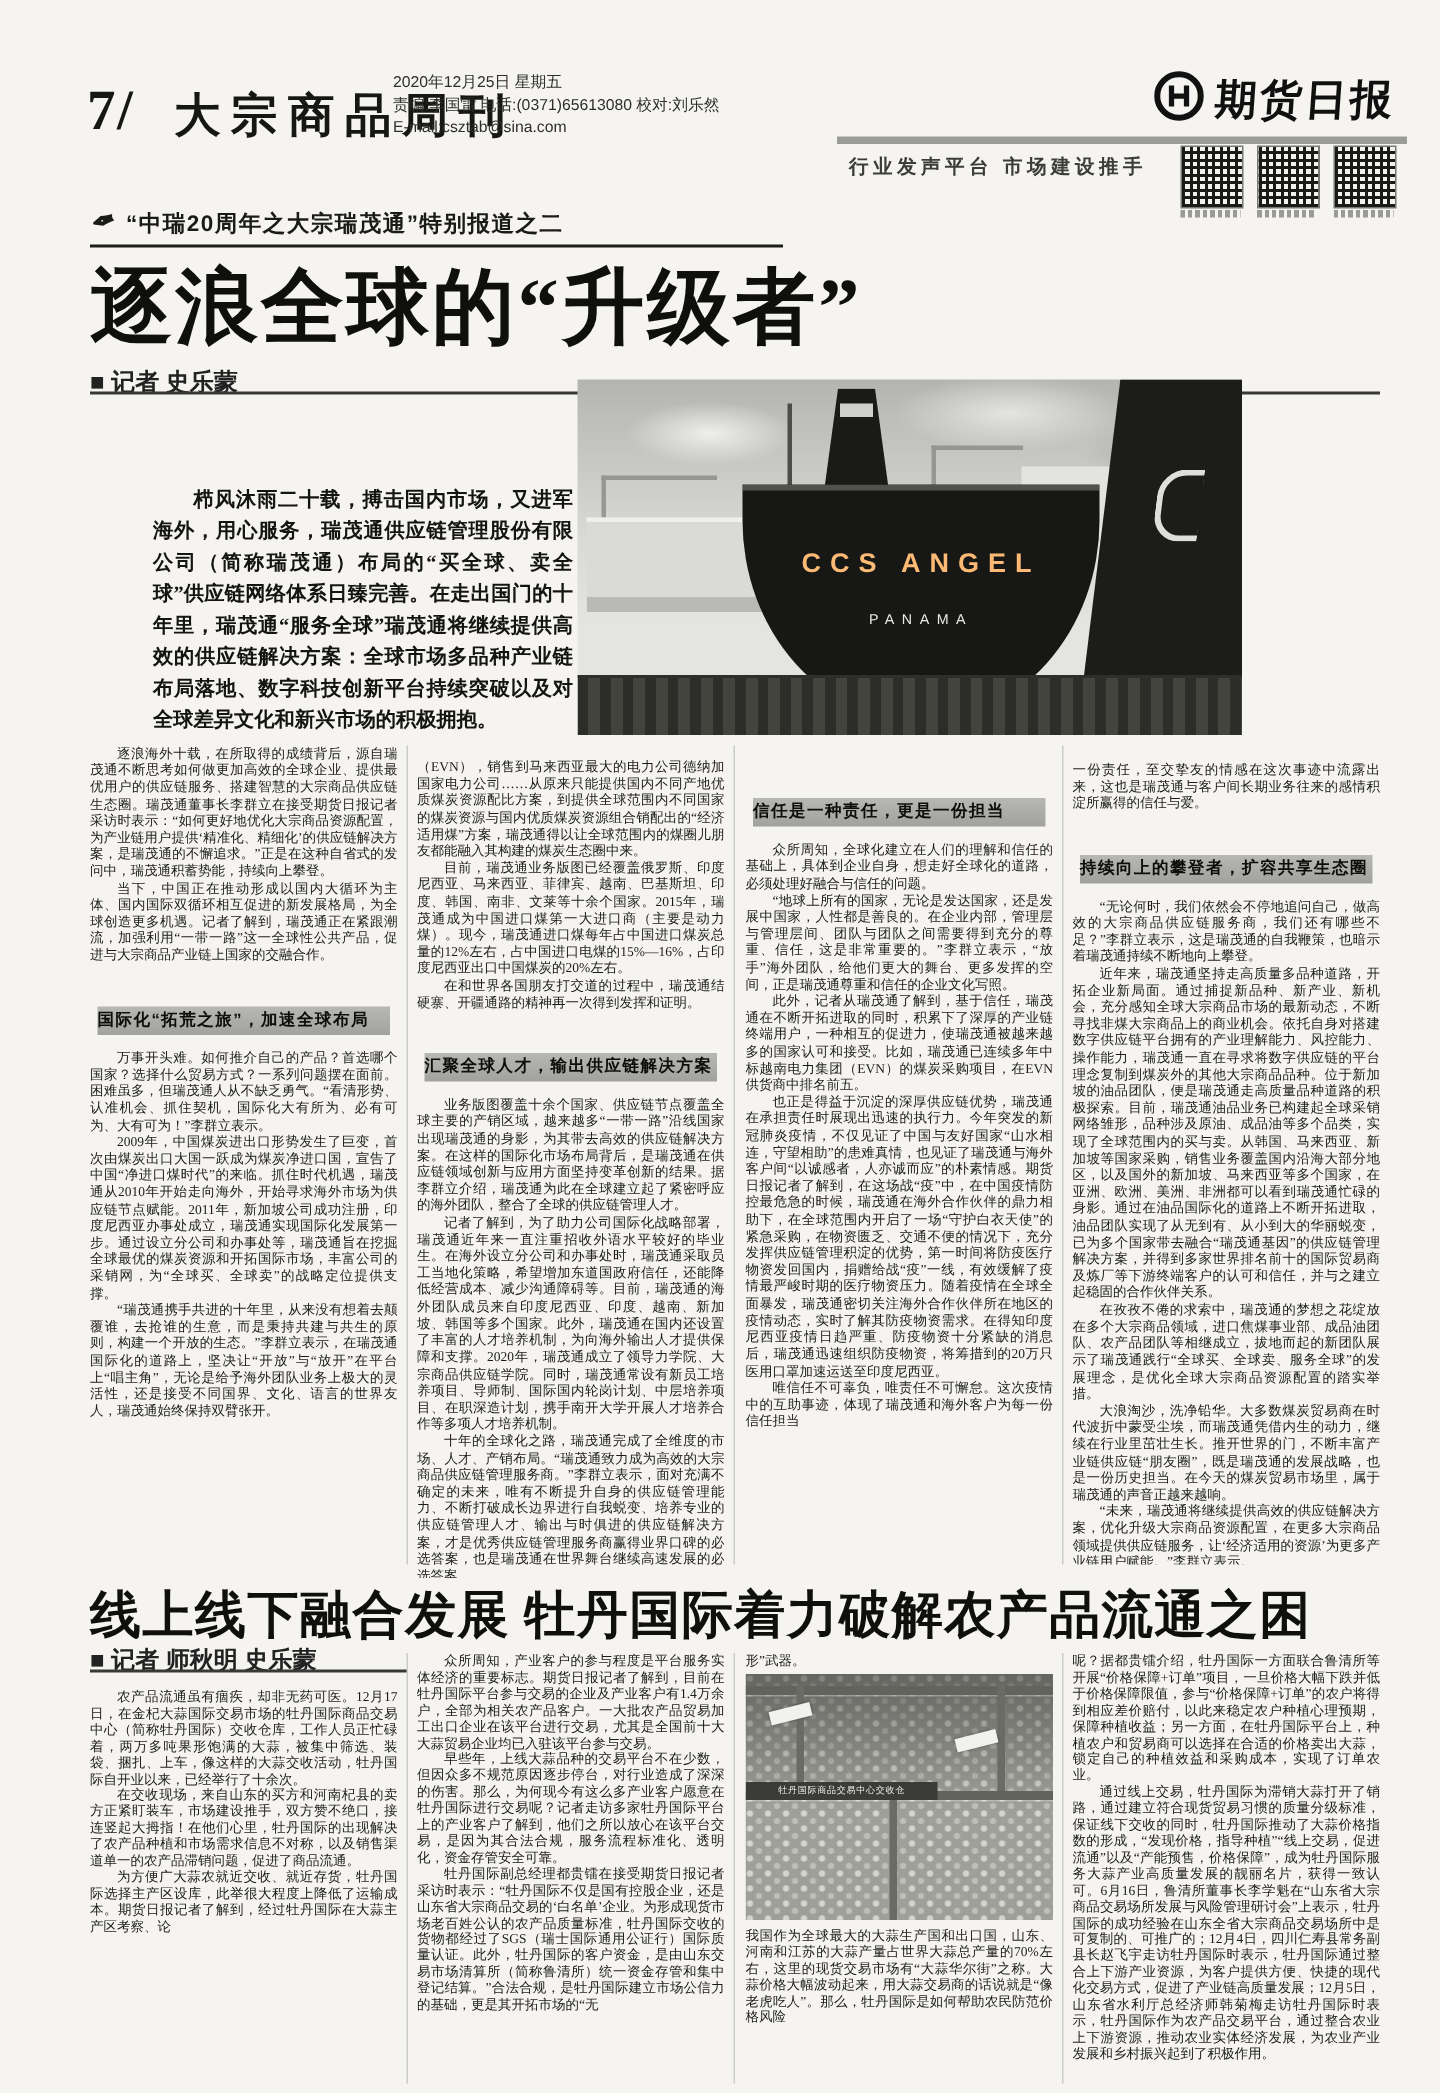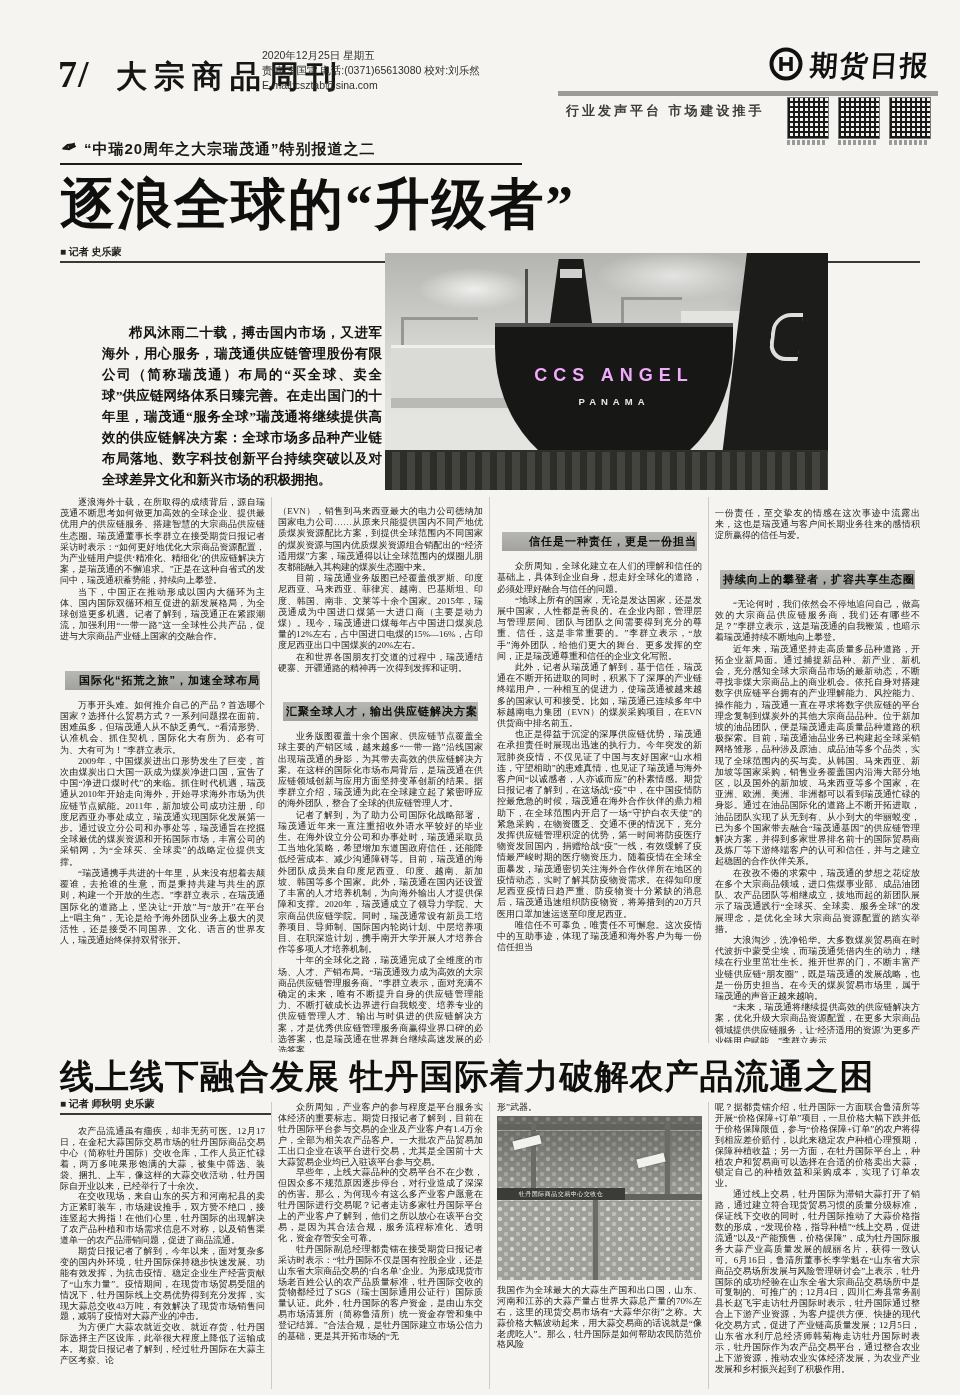--- a/index.html
+++ b/index.html
@@ -29,21 +29,21 @@
         background-blend-mode:darken; }
   .qr-cap { width:40px; height:5px; top:140px; background:repeating-linear-gradient(90deg,#9a9a97 0 3px,transparent 3px 5px); }
 
   
   .kicker { left:60px; top:136px; font-size:15px; font-weight:bold; color:#1a1a18;
             font-family:"Liberation Sans",sans-serif; letter-spacing:1px;}
   .pen-icon { display:inline-block; transform:rotate(-18deg) scaleX(-1); font-size:19px; margin-right:7px; }
   .kicker-rule { left:60px; top:163px; width:462px; height:2px; background:#1c1c1a; }
   .headline1 { left:60px; top:168px; font-size:55px; font-weight:900; letter-spacing:2px;
                color:#0f0f0d; white-space:nowrap; }
-  .byline { font-family:"Liberation Sans",sans-serif; font-size:10px; font-weight:bold; color:#222; }
+  .byline { font-family:"Liberation Sans",sans-serif; font-size:16px; font-weight:bold; color:#222; }
   .byline1 { left:60px; top:245px; }
   .rule1 { left:60px; top:261px; width:860px; height:2px; background:#39393б; background:#383836; }
   .lede { left:102px; top:322px; width:280px; font-size:13.5px; font-weight:bold; line-height:21px;
           text-align:justify; text-indent:2em; color:#141412; }
 
   
   .photo1 { left:385px; top:253px; width:443px; height:237px; overflow:hidden; z-index:3;
             background:linear-gradient(#b4b4b1 0%, #d9d9d6 45%, #e4e4e1 70%); }
   .p1-cloud { position:absolute; left:0; top:0; right:0; height:90px;
               background:radial-gradient(80px 30px at 20% 40%, rgba(250,250,248,.8), transparent 70%),
@@ -57,40 +57,40 @@
               border-top:3px solid #efefec; box-shadow:inset 0 -10px 0 #b9b9b5; }
   .p1-super2 { position:absolute; left:296px; top:58px; width:70px; height:70px; background:#e3e3e0;
                box-shadow:inset -8px 0 0 #bcbcb8; }
   .p1-funnel { position:absolute; left:158px; top:6px; width:56px; height:66px; background:#1a1a18;
                clip-path:polygon(12% 100%, 28% 0, 72% 0, 88% 100%); }
   .p1-funnel::after { content:""; position:absolute; left:30%; top:10px; width:40%; height:9px; background:#cfcfcc; }
   .p1-hull { position:absolute; left:110px; top:70px; width:238px; height:158px; background:#171715;
              border-radius:0 0 120px 120px / 0 0 135px 135px;
              box-shadow:inset 0 4px 0 rgba(255,255,255,.25); text-align:center; }
   .p1-shipname { margin-top:42px; font-family:"Liberation Sans",sans-serif; font-weight:bold;
-                 font-size:18px; letter-spacing:6px; color:#f0abfc; }
-  .p1-shipport { margin-top:10px; font-family:"Liberation Sans",sans-serif; font-weight:bold;
+                 font-size:18px; letter-spacing:6px; color:#fdba74; }
+  .p1-shipport { margin-top:22px; font-family:"Liberation Sans",sans-serif; font-weight:normal;
                  font-size:9.5px; letter-spacing:5px; color:#e8e8e6; }
   .p1-ship2 { position:absolute; right:-26px; top:0; width:120px; height:210px; background:#1c1c1a;
               transform:skewX(-7deg); }
   .p1-ship2-mark { position:absolute; left:34px; top:60px; width:26px; height:40px;
                    border:4px solid #dededa; border-right:none; border-radius:18px 0 0 18px; }
   .p1-water { position:absolute; left:0; bottom:0; right:0; height:38px; background:#44443f;
               background-image:repeating-linear-gradient(90deg, rgba(0,0,0,.35) 0 7px, transparent 7px 15px);
               border-top:2px solid #2e2e2a; }
 
   
   .vsep { position:absolute; width:1px; background:#ccccc7; }
   .news-col { position:absolute; width:205px; font-size:9px; line-height:11.2px; text-align:justify;
               color:#1b1b19; overflow:hidden; }
   .news-col p { margin:0; text-indent:2em; }
   .news-col p.cont { text-indent:0; }
   .sec-head { background:linear-gradient(#b7b7b3,#a1a19d); color:#0d0d0b;
               font-family:"Liberation Sans",sans-serif; font-weight:bold; font-size:11px;
-              text-align:right; letter-spacing:1px; padding:4px 0; margin:28px 5px 10px; }
+              text-align:left; letter-spacing:1px; padding:4px 0; margin:28px 5px 10px; }
   .news-col .sec-head:first-child { margin-top:0; }
 
   .m-col1 { left:60px;  top:497px; height:546px; }
   .m-col2 { left:278px; top:506px; height:546px; }
   .m-col3 { left:497px; top:532px; height:511px; }
   .m-col4 { left:715px; top:508px; height:535px; }
 
   
   .headline2 { left:60px; top:1054px; font-size:34px; font-weight:900; letter-spacing:1px;
                color:#0f0f0d; white-space:nowrap; }
@@ -219,21 +219,20 @@
 <div class="abs byline byline2">■ 记者 师秋明 史乐蒙</div>
 <div class="abs rule2"></div>
 
 <div class="vsep" style="left:271px; top:1102px; height:287px;"></div>
 <div class="vsep" style="left:489px; top:1102px; height:287px;"></div>
 <div class="vsep" style="left:708px; top:1102px; height:287px;"></div>
 
 <div class="news-col b-col b-col1">
   <p>农产品流通虽有痼疾，却非无药可医。12月17日，在金杞大蒜国际交易市场的牡丹国际商品交易中心（简称牡丹国际）交收仓库，工作人员正忙碌着，两万多吨果形饱满的大蒜，被集中筛选、装袋、捆扎、上车，像这样的大蒜交收活动，牡丹国际自开业以来，已经举行了十余次。</p>
   <p>在交收现场，来自山东的买方和河南杞县的卖方正紧盯装车，市场建设推手，双方赞不绝口，接连竖起大拇指！在他们心里，牡丹国际的出现解决了农产品种植和市场需求信息不对称，以及销售渠道单一的农产品滞销问题，促进了商品流通。</p>
-  <p>期货日报记者了解到，今年以来，面对复杂多变的国内外环境，牡丹国际保持稳步快速发展、功能有效发挥，为抗击疫情、稳定企业生产经营贡献了“山东力量”。疫情期间，在现货市场贸易受阻的情况下，牡丹国际线上交易优势得到充分发挥，实现大蒜总交收43万吨，有效解决了现货市场销售问题，减弱了疫情对大蒜产业的冲击。</p>
   <p>为方便广大蒜农就近交收、就近存货，牡丹国际选择主产区设库，此举很大程度上降低了运输成本。期货日报记者了解到，经过牡丹国际在大蒜主产区考察、论</p>
 </div>
 
 <div class="news-col b-col b-col2">
   <p>众所周知，产业客户的参与程度是平台服务实体经济的重要标志。期货日报记者了解到，目前在牡丹国际平台参与交易的企业及产业客户有1.4万余户，全部为相关农产品客户。一大批农产品贸易加工出口企业在该平台进行交易，尤其是全国前十大大蒜贸易企业均已入驻该平台参与交易。</p>
   <p>早些年，上线大蒜品种的交易平台不在少数，但因众多不规范原因逐步停台，对行业造成了深深的伤害。那么，为何现今有这么多产业客户愿意在牡丹国际进行交易呢？记者走访多家牡丹国际平台上的产业客户了解到，他们之所以放心在该平台交易，是因为其合法合规，服务流程标准化、透明化，资金存管安全可靠。</p>
   <p>牡丹国际副总经理都贵镭在接受期货日报记者采访时表示：“牡丹国际不仅是国有控股企业，还是山东省大宗商品交易的‘白名单’企业。为形成现货市场老百姓公认的农产品质量标准，牡丹国际交收的货物都经过了SGS（瑞士国际通用公证行）国际质量认证。此外，牡丹国际的客户资金，是由山东交易市场清算所（简称鲁清所）统一资金存管和集中登记结算。”合法合规，是牡丹国际建立市场公信力的基础，更是其开拓市场的“无</p>
 </div>
 
 <div class="news-col b-col b-col3">

